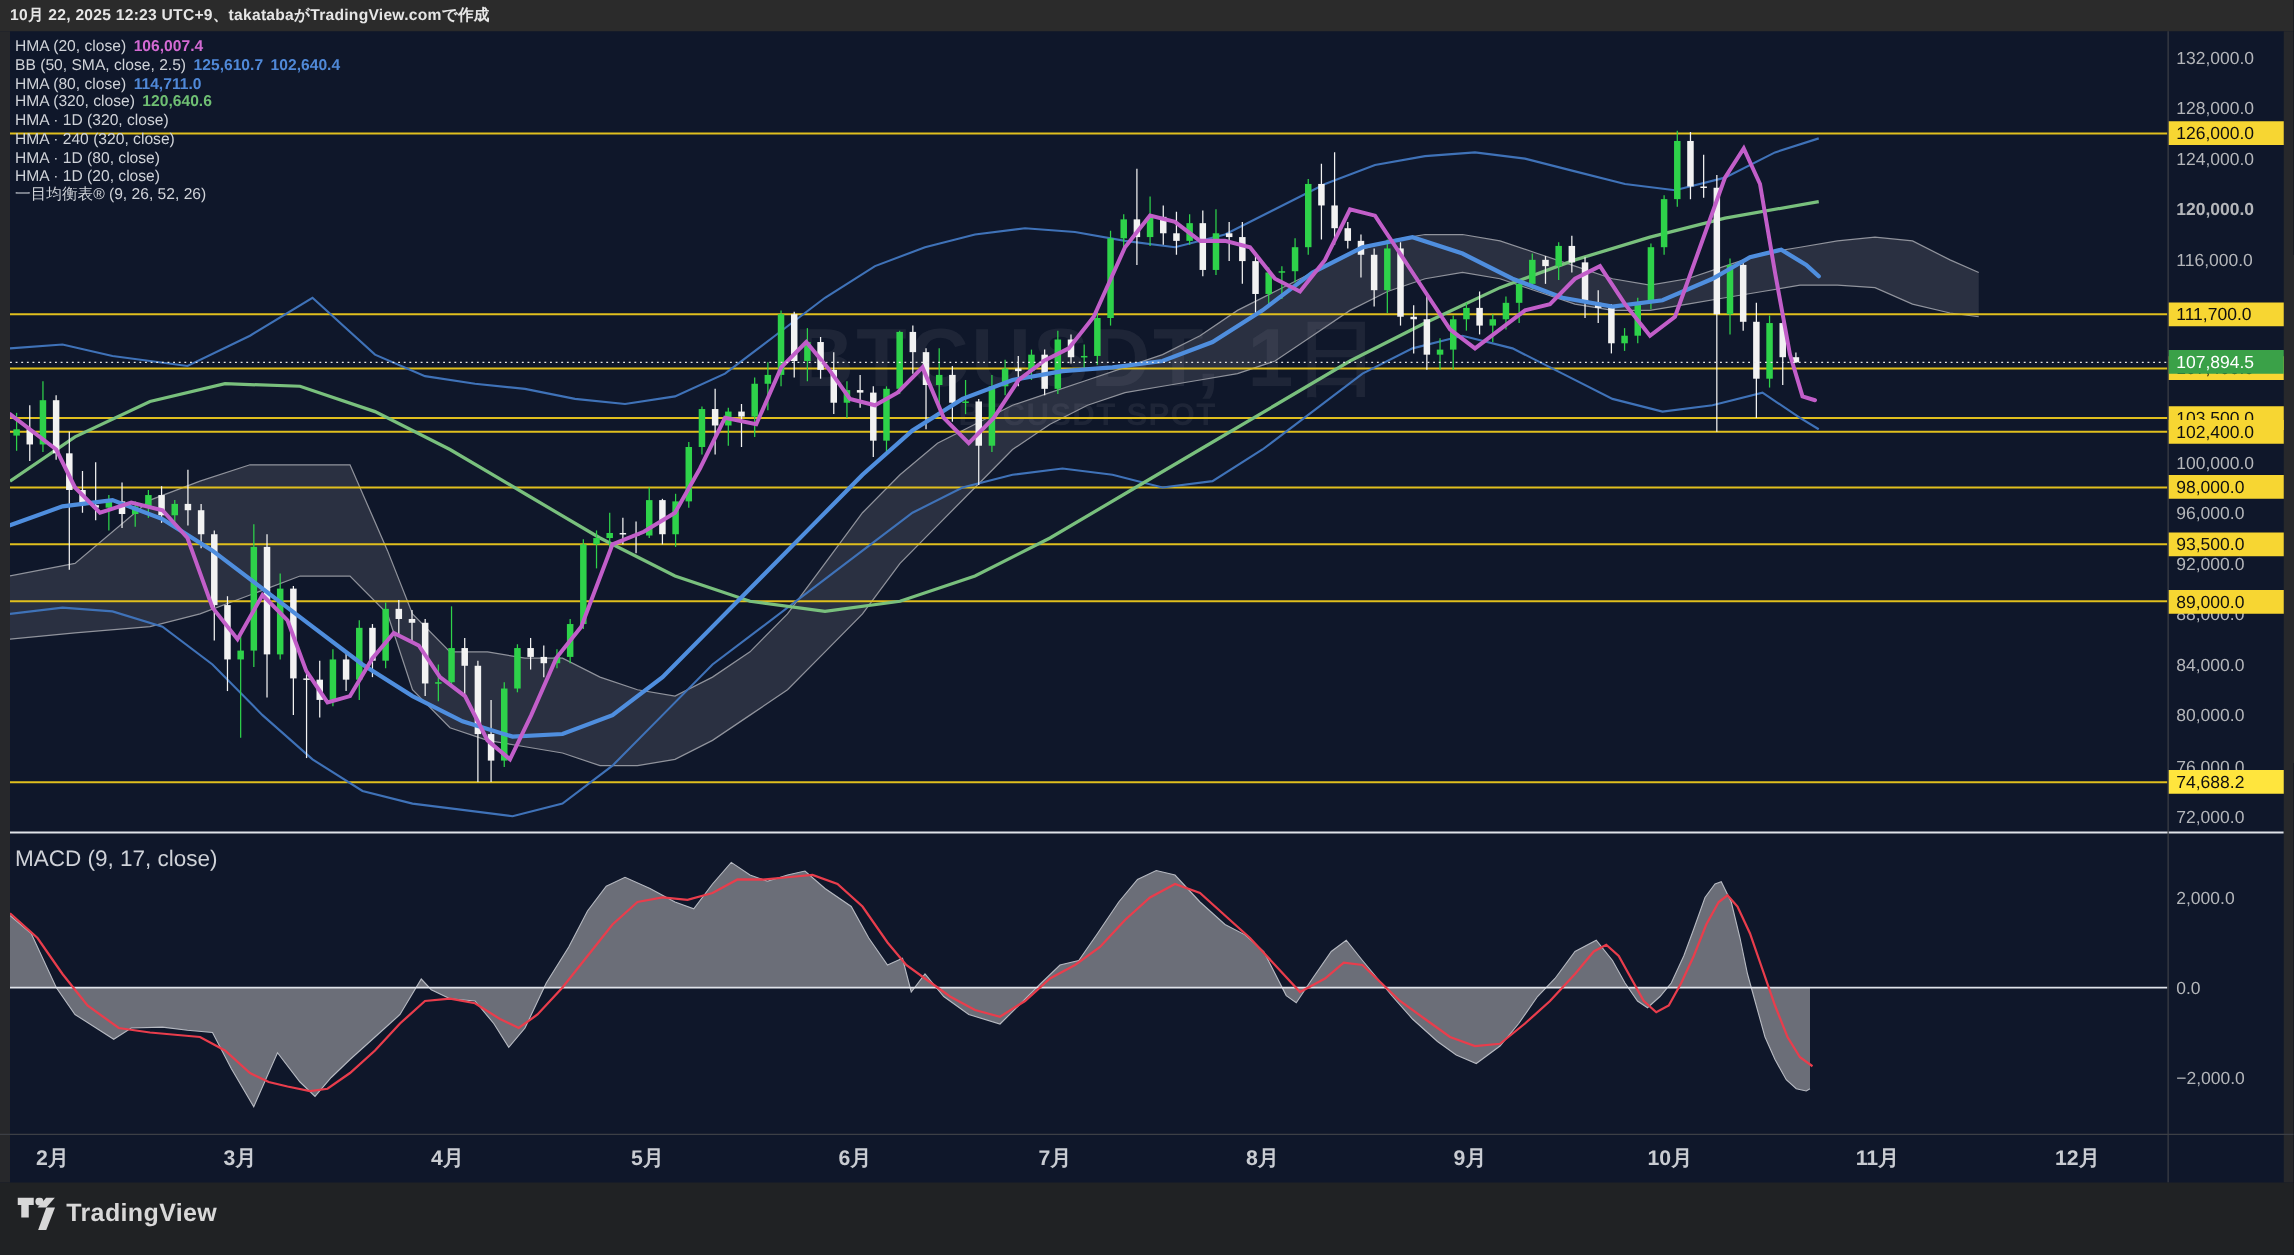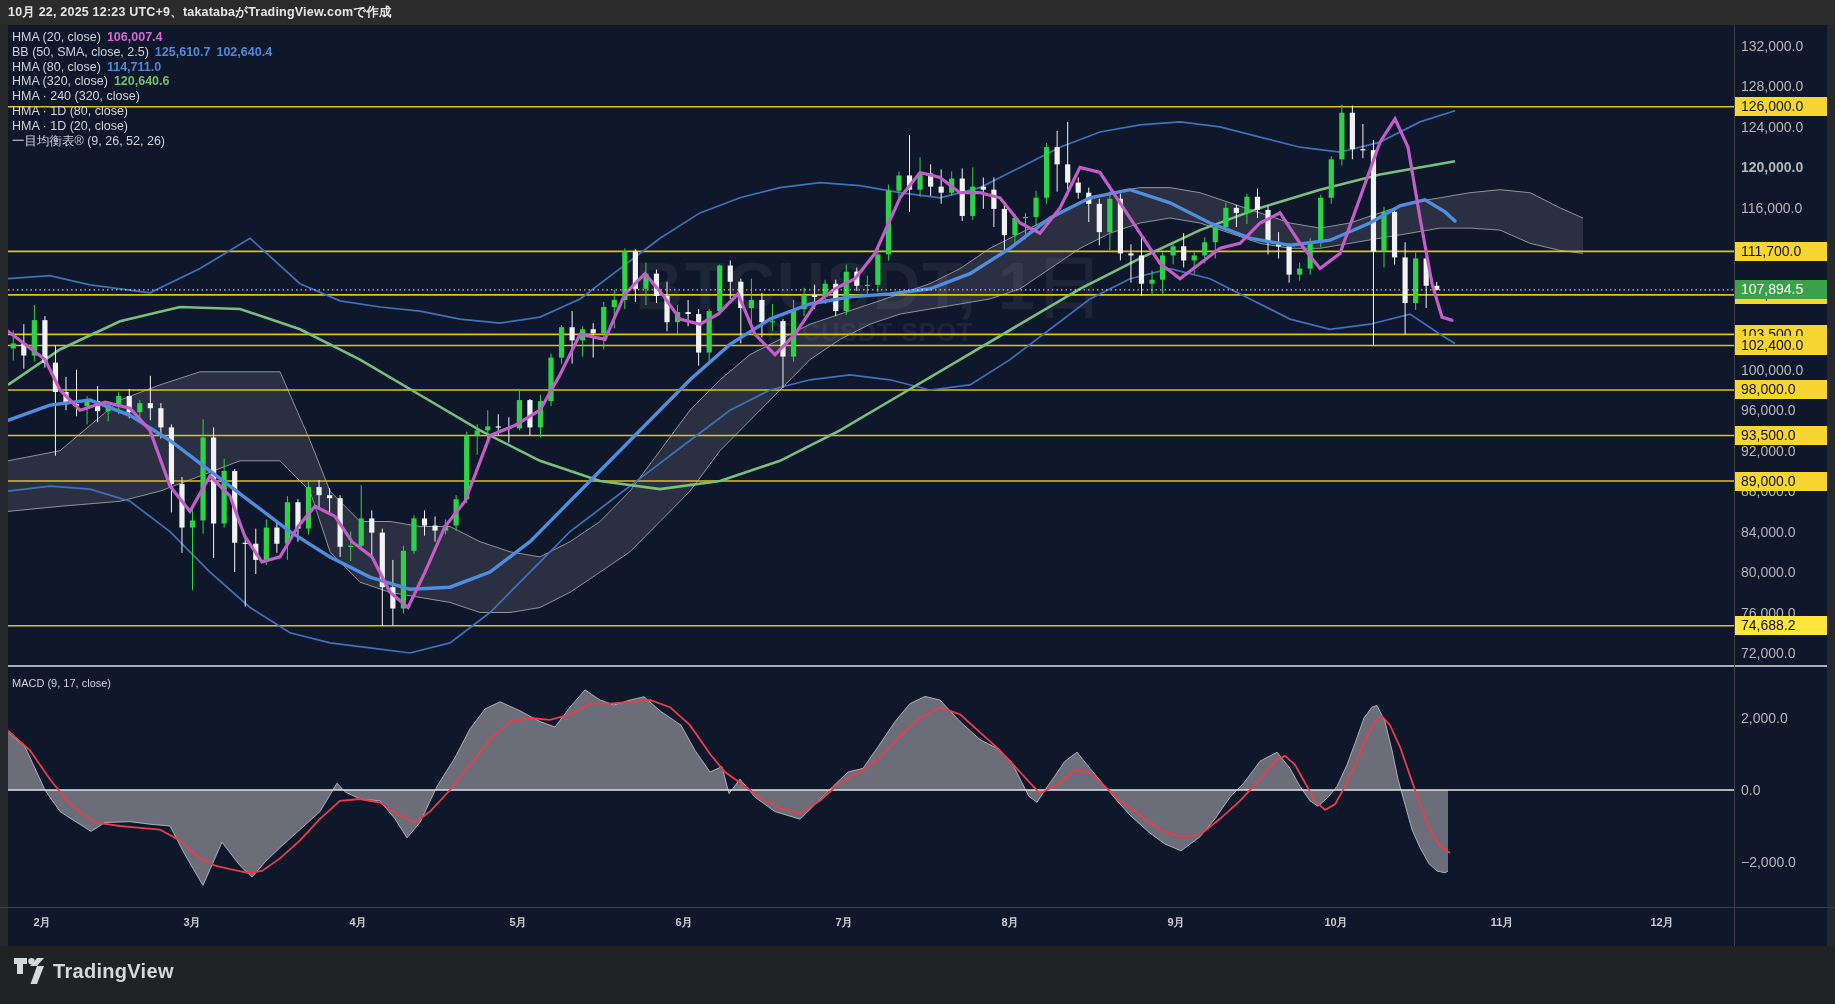--- a/index.html
+++ b/index.html
@@ -11,27 +11,27 @@
   #leftgutter{position:absolute;left:0;top:25px;width:8px;height:921px;background:#27282b;}
   #rightgutter{position:absolute;left:1827px;top:25px;width:8px;height:921px;background:#27282b;}
   #wm1{position:absolute;left:0;top:242px;width:1740px;text-align:center;font-size:66px;font-weight:bold;color:rgba(165,170,180,0.10);letter-spacing:2px;}
   #wm2{position:absolute;left:0;top:318px;width:1740px;text-align:center;font-size:25px;font-weight:bold;color:rgba(165,170,180,0.10);letter-spacing:1px;}
   #legend{position:absolute;left:12px;top:30px;font-size:12.5px;line-height:14.8px;color:#cfd2d8;}
   #legend .row{white-space:nowrap;height:14.8px;}
   #legend .sym{color:#f0f1f3;font-weight:bold;}
   #legend .ol{color:#c2c6cd;}
   #legend .ov{color:#ffffff;font-weight:bold;}
   #legend .val{font-weight:bold;margin-left:6px;}
-  #macdlegend{position:absolute;left:12px;top:677px;font-size:11px;color:#cfd2d8;}
+  #macdlegend{position:absolute;left:12px;top:677px;font-size:18px;color:#cfd2d8;}
   .axlabel{position:absolute;left:1741px;font-size:14px;color:#b4b6ba;white-space:nowrap;}
   .badge{position:absolute;left:1735px;width:92px;height:19px;line-height:19px;padding-left:6px;box-sizing:border-box;
          font-size:14px;color:#101010;background:#f7d632;white-space:nowrap;}
   .badge.bright{background:#ffe53d;}
   .badge.green{background:#3aa148;color:#ffffff;}
-  .mon{position:absolute;top:915px;font-size:11px;font-weight:bold;color:#c9ccd2;transform:translateX(-50%);}
+  .mon{position:absolute;top:915px;font-size:17px;font-weight:bold;color:#c9ccd2;transform:translateX(-50%);}
   #axisline{position:absolute;left:0;top:907px;width:1835px;height:0;border-top:1px solid #3c3f45;}
   #axisvert{position:absolute;left:1734px;top:25px;width:0;height:921px;border-left:1px solid #3c3f45;}
   #footer{position:absolute;left:0;top:946px;width:1835px;height:58px;background:#202224;padding-left:32px;}
   #logo{position:absolute;left:14px;top:12px;display:flex;align-items:center;}
   #logo svg{display:block;}
   #logotext{margin-left:9px;font-size:20px;font-weight:bold;color:#d8d8d8;letter-spacing:.3px;}
   svg.chart{position:absolute;left:0;top:0;}
 </style>
 </head>
 <body>
@@ -353,20 +353,21 @@
   <div id="leftgutter"></div>
   <div id="rightgutter"></div>
   <div id="axisvert"></div>
   <div id="axisline"></div>
 
   <div id="legend">
       <div class="row"><span>HMA (20, close)</span><span class="val" style="color: rgb(211, 106, 211);">106,007.4</span></div>
       <div class="row"><span>BB (50, SMA, close, 2.5)</span><span class="val" style="color: rgb(80, 137, 216);">125,610.7</span><span class="val" style="color: rgb(80, 137, 216);">102,640.4</span></div>
       <div class="row"><span>HMA (80, close)</span><span class="val" style="color: rgb(80, 137, 216);">114,711.0</span></div>
       <div class="row"><span>HMA (320, close)</span><span class="val" style="color: rgb(111, 191, 115);">120,640.6</span></div>
+      <div class="row"><span>HMA · 1D (320, close)</span></div>
       <div class="row"><span>HMA · 240 (320, close)</span></div>
       <div class="row"><span>HMA · 1D (80, close)</span></div>
       <div class="row"><span>HMA · 1D (20, close)</span></div>
       <div class="row"><span>一目均衡表® (9, 26, 52, 26)</span></div>
     </div>
   <div id="macdlegend">MACD (9, 17, close)</div>
 
   <div id="priceaxis">
       <div class="axlabel" style="top: 38px;">132,000.0</div>
       <div class="axlabel" style="top: 78.4667px;">128,000.0</div>

